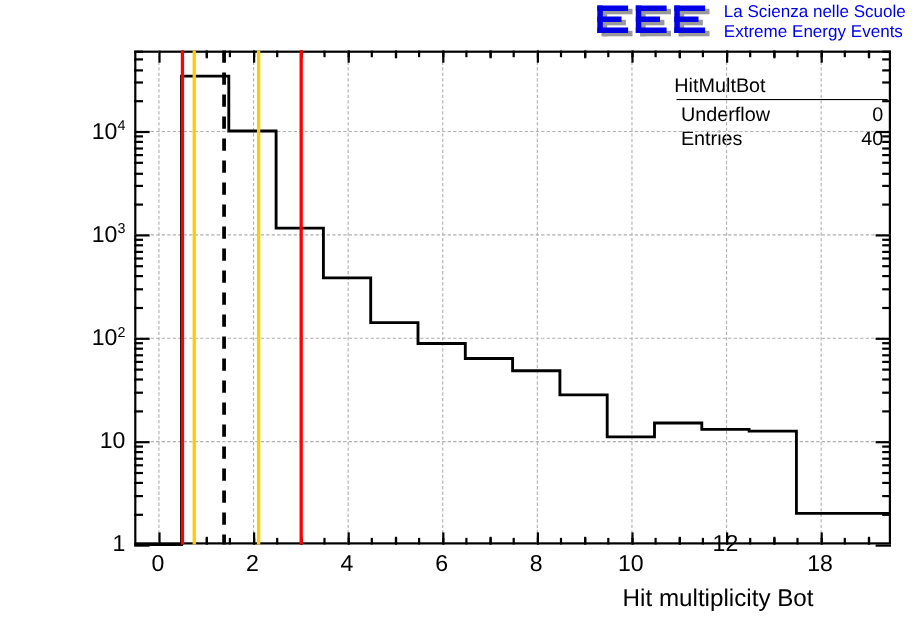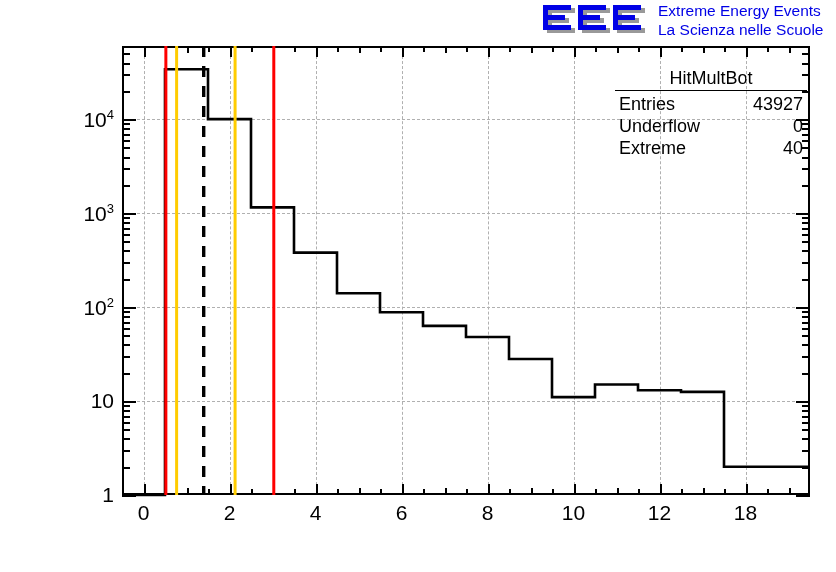--- a/index.html
+++ b/index.html
@@ -34,21 +34,21 @@
   .xlab{position:absolute;font-size:21px;color:#000;text-align:center;
         transform:translateX(-50%);}
   .ylab{position:absolute;font-size:21px;color:#000;text-align:right;
         transform:translateY(-50%);white-space:nowrap;}
   .ylab sup{font-size:13px;vertical-align:super;}
   .axis-title{position:absolute;font-size:22px;color:#000;white-space:nowrap;}
 
   
   .stats{position:absolute;left:613px;top:68px;width:196px;
          font-size:18px;color:#000;background:transparent;}
-  .stats .sname{text-align:center;padding-bottom:1px;}
+  .stats .sname{text-align:left;padding-bottom:1px;}
   .stats .sep{border-top:1.5px solid #000;margin:0 2px 2px 2px;}
   .stats .srow{display:flex;justify-content:space-between;padding:0 6px;
                line-height:22px;}
   .stats .sval{text-align:right;}
 
   svg.overlay{position:absolute;left:0;top:0;width:836px;height:572px;
               pointer-events:none;}
 </style>
 </head>
 <body>
@@ -83,44 +83,41 @@
             <rect x="38" y="21" width="28" height="5"></rect>
             <rect x="38" y="1" width="5" height="25"></rect>
           <rect x="73" y="1" width="28" height="5"></rect>
             <rect x="73" y="11" width="22" height="5"></rect>
             <rect x="73" y="21" width="28" height="5"></rect>
             <rect x="73" y="1" width="5" height="25"></rect>
         </g>
       </svg>
     </div>
     <div class="logo-text">
+      <div>La Scienza nelle Scuole</div>
       <div>Extreme Energy Events</div>
-      <div>La Scienza nelle Scuole</div>
     </div>
   </div>
 
   <div class="frame"></div>
 
   <div class="stats">
     <div class="sname">HitMultBot</div>
     <div class="sep"></div>
     <div class="srow">
-      <span>Entries</span>
-      <span class="sval">43927</span>
-    </div>
-    <div class="srow">
       <span>Underflow</span>
       <span class="sval">0</span>
     </div>
     <div class="srow">
-      <span>Extreme</span>
+      <span>Entries</span>
       <span class="sval">40</span>
     </div>
   </div>
 
+  <div class="axis-title" style="left:566px;top:531px;">Hit multiplicity Bot</div>
 
   <div id="grid-layer">
       <div class="gridline vgrid" style="left: 143.5px; top: 46px; height: 449px;"></div>
       <div class="gridline vgrid" style="left: 229.5px; top: 46px; height: 449px;"></div>
       <div class="gridline vgrid" style="left: 315.5px; top: 46px; height: 449px;"></div>
       <div class="gridline vgrid" style="left: 401.5px; top: 46px; height: 449px;"></div>
       <div class="gridline vgrid" style="left: 487.5px; top: 46px; height: 449px;"></div>
       <div class="gridline vgrid" style="left: 573.5px; top: 46px; height: 449px;"></div>
       <div class="gridline vgrid" style="left: 659.5px; top: 46px; height: 449px;"></div>
       <div class="gridline vgrid" style="left: 745.5px; top: 46px; height: 449px;"></div>
@@ -307,21 +304,21 @@
       <div class="tick ytick" style="left: 122px; top: 46px; width: 8px;"></div>
       <div class="tick ytick" style="left: 802px; top: 46px; width: 8px;"></div>
     </div>
   <div id="label-layer">
       <div class="xlab" style="left: 143.5px; top: 501px;">0</div>
       <div class="xlab" style="left: 229.5px; top: 501px;">2</div>
       <div class="xlab" style="left: 315.5px; top: 501px;">4</div>
       <div class="xlab" style="left: 401.5px; top: 501px;">6</div>
       <div class="xlab" style="left: 487.5px; top: 501px;">8</div>
       <div class="xlab" style="left: 573.5px; top: 501px;">10</div>
-      <div class="xlab" style="left: 659.5px; top: 501px;">12</div>
+      <div class="xlab" style="left: 659.5px; top: 483px;">12</div>
       <div class="xlab" style="left: 745.5px; top: 501px;">18</div>
       <div class="ylab" style="left: 60px; top: 495px; width: 54px;">1</div>
       <div class="ylab" style="left: 60px; top: 401.031px; width: 54px;">10</div>
       <div class="ylab" style="left: 60px; top: 307.061px; width: 54px;">10<sup>2</sup></div>
       <div class="ylab" style="left: 60px; top: 213.092px; width: 54px;">10<sup>3</sup></div>
       <div class="ylab" style="left: 60px; top: 119.122px; width: 54px;">10<sup>4</sup></div>
     </div>
   <svg class="overlay" id="curve-layer">
       <path d="M 122.0 495.0 L 165.0 495.0 L 165.0 69.2 L 208.0 69.2 L 208.0 119.1 L 251.0 119.1 L 251.0 207.4 L 294.0 207.4 L 294.0 252.6 L 337.0 252.6 L 337.0 293.3 L 380.0 293.3 L 380.0 312.3 L 423.0 312.3 L 423.0 325.9 L 466.0 325.9 L 466.0 337.0 L 509.0 337.0 L 509.0 359.0 L 552.0 359.0 L 552.0 397.1 L 595.0 397.1 L 595.0 384.5 L 638.0 384.5 L 638.0 390.3 L 681.0 390.3 L 681.0 391.9 L 724.0 391.9 L 724.0 466.7 L 767.0 466.7 L 767.0 466.7 L 810.0 466.7" fill="none" stroke="#000000" stroke-width="2.6" stroke-linejoin="miter"></path>
       <line x1="165.86" x2="165.86" y1="46" y2="495" stroke="#ff0000" stroke-width="3"></line>

